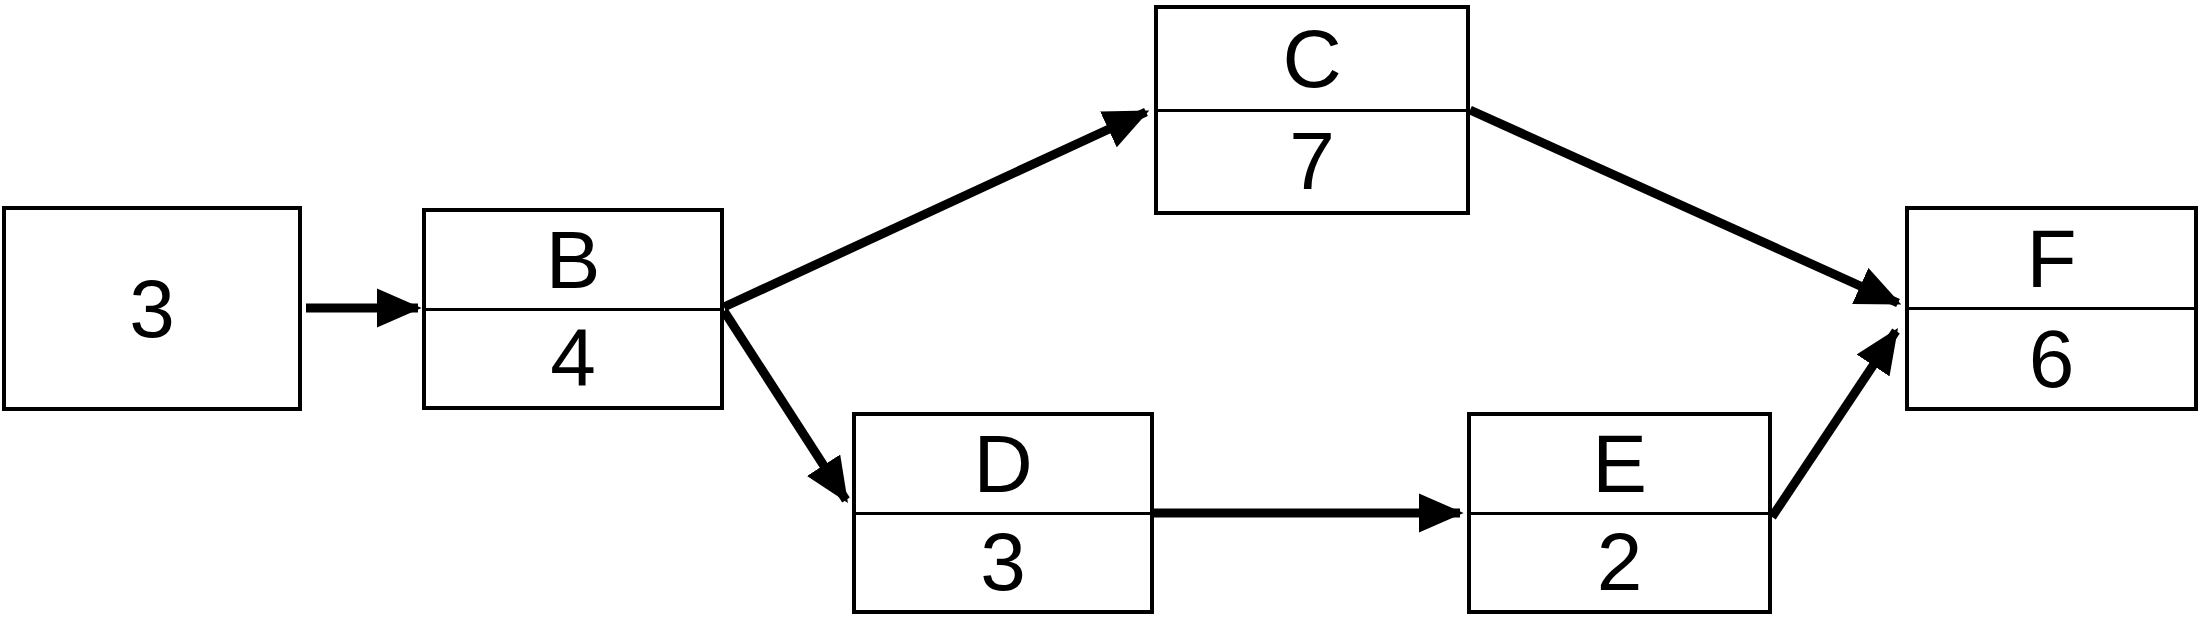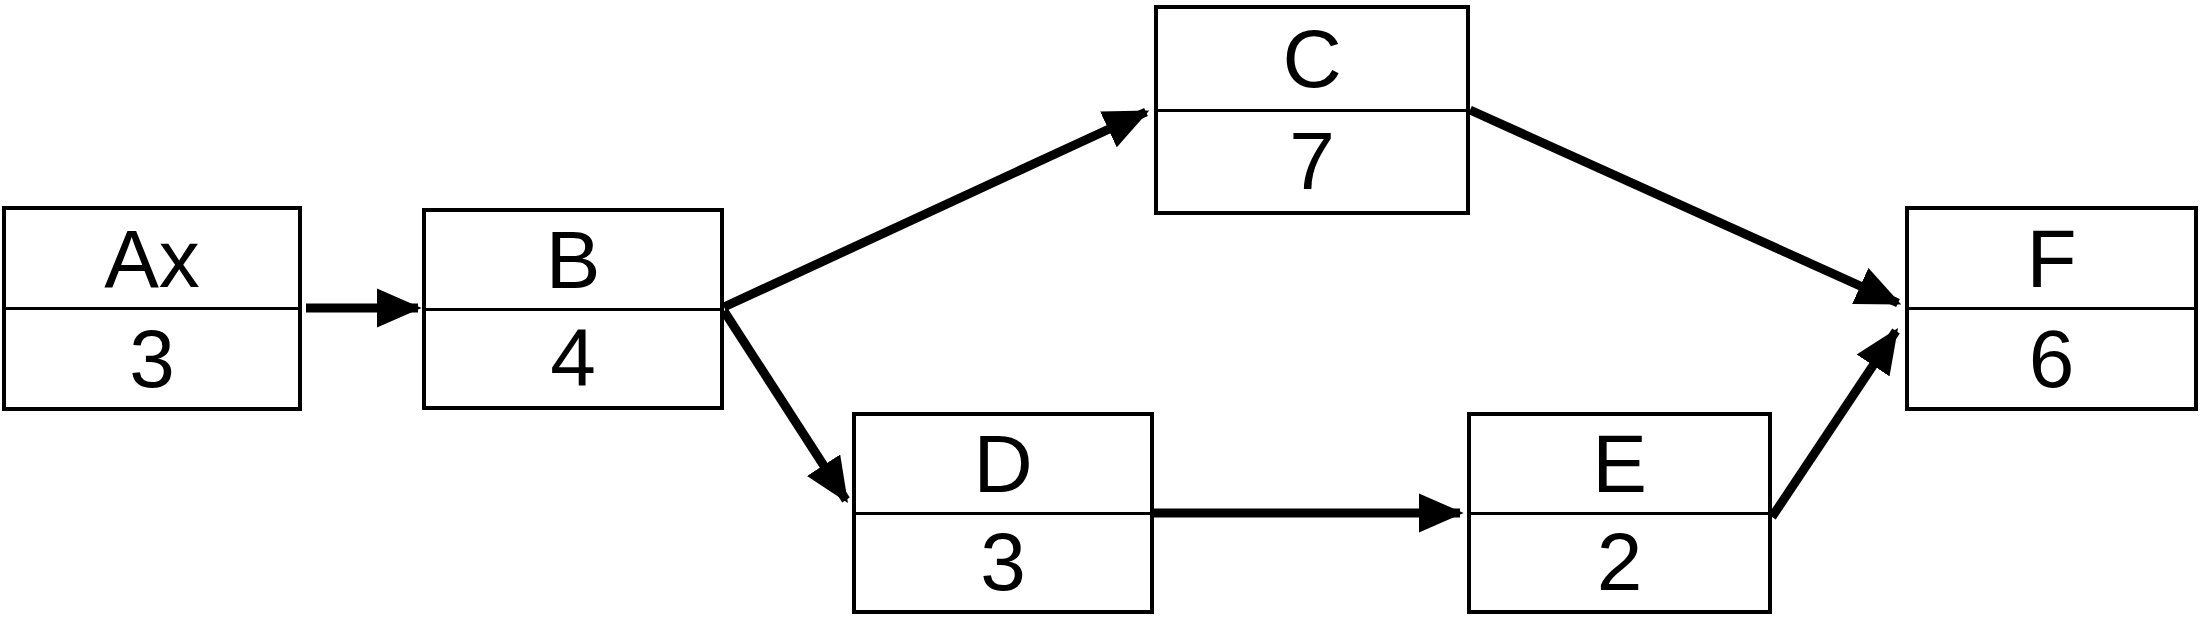--- a/index.html
+++ b/index.html
@@ -56,21 +56,20 @@
     stroke: #000000;
     stroke-width: 9;
   }
 </style>
 </head>
 <body>
 
 <div class="canvas">
 
   <div class="node node-ax">
-    <div class="cell label">Ax</div>
     <div class="cell value">3</div>
   </div>
 
   <div class="node node-b">
     <div class="cell label">B</div>
     <div class="cell value">4</div>
   </div>
 
   <div class="node node-c">
     <div class="cell label">C</div>

